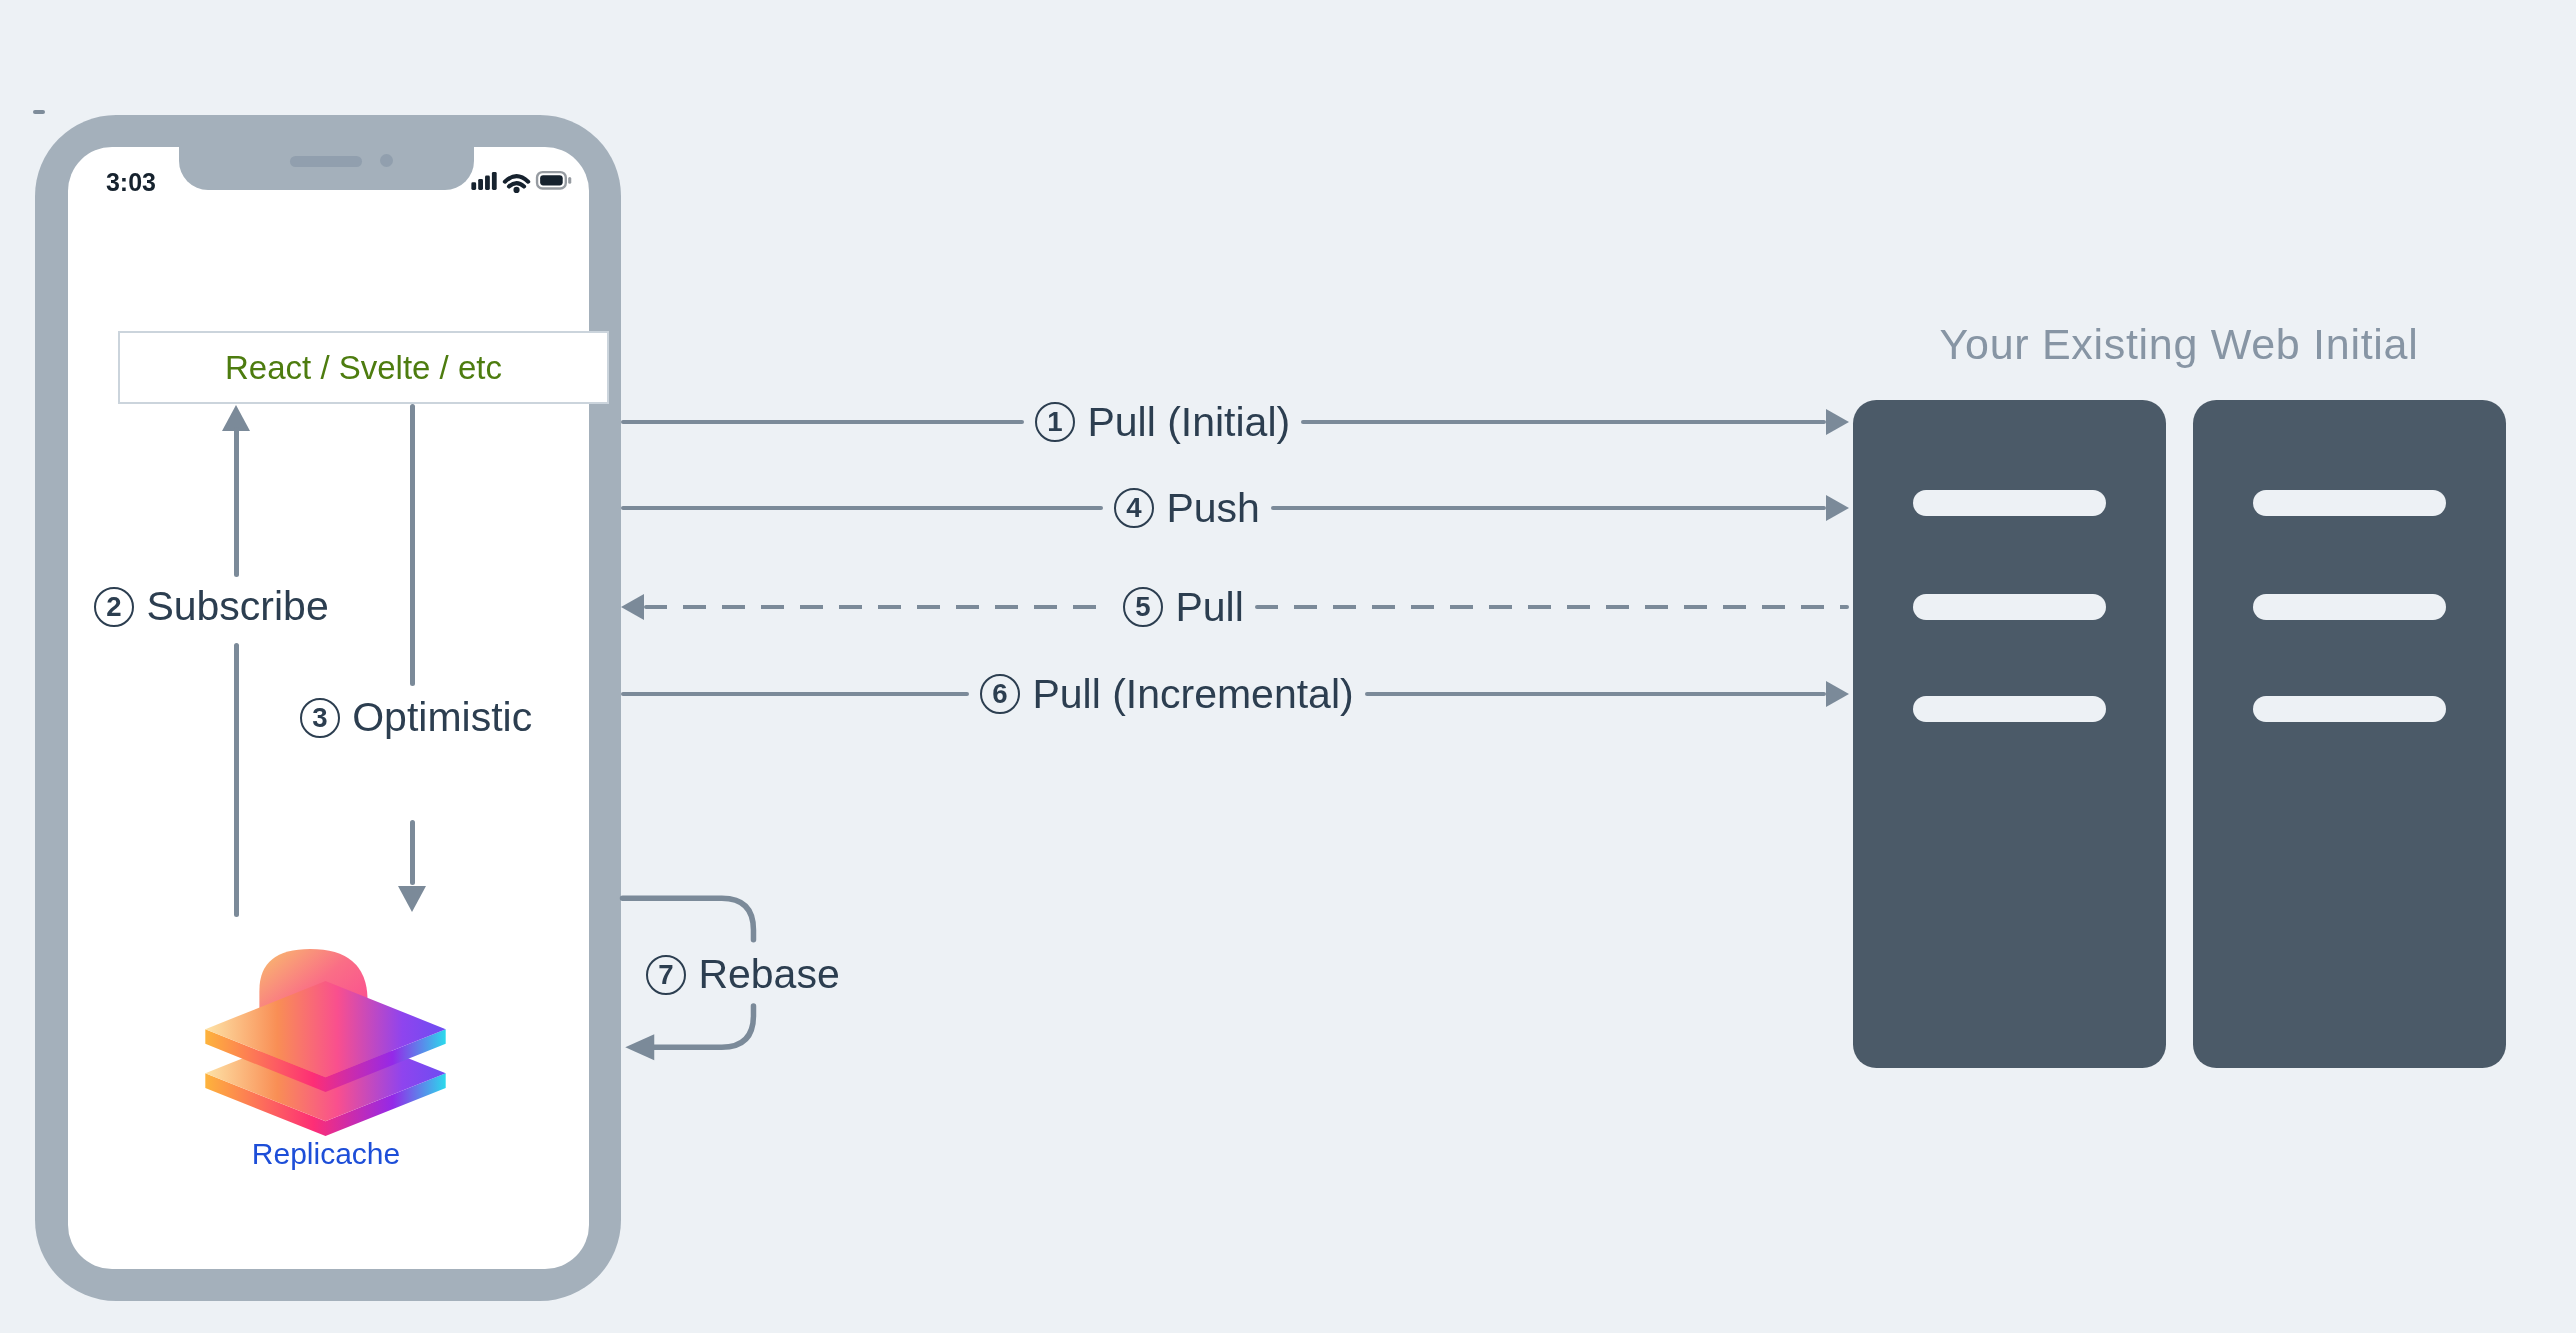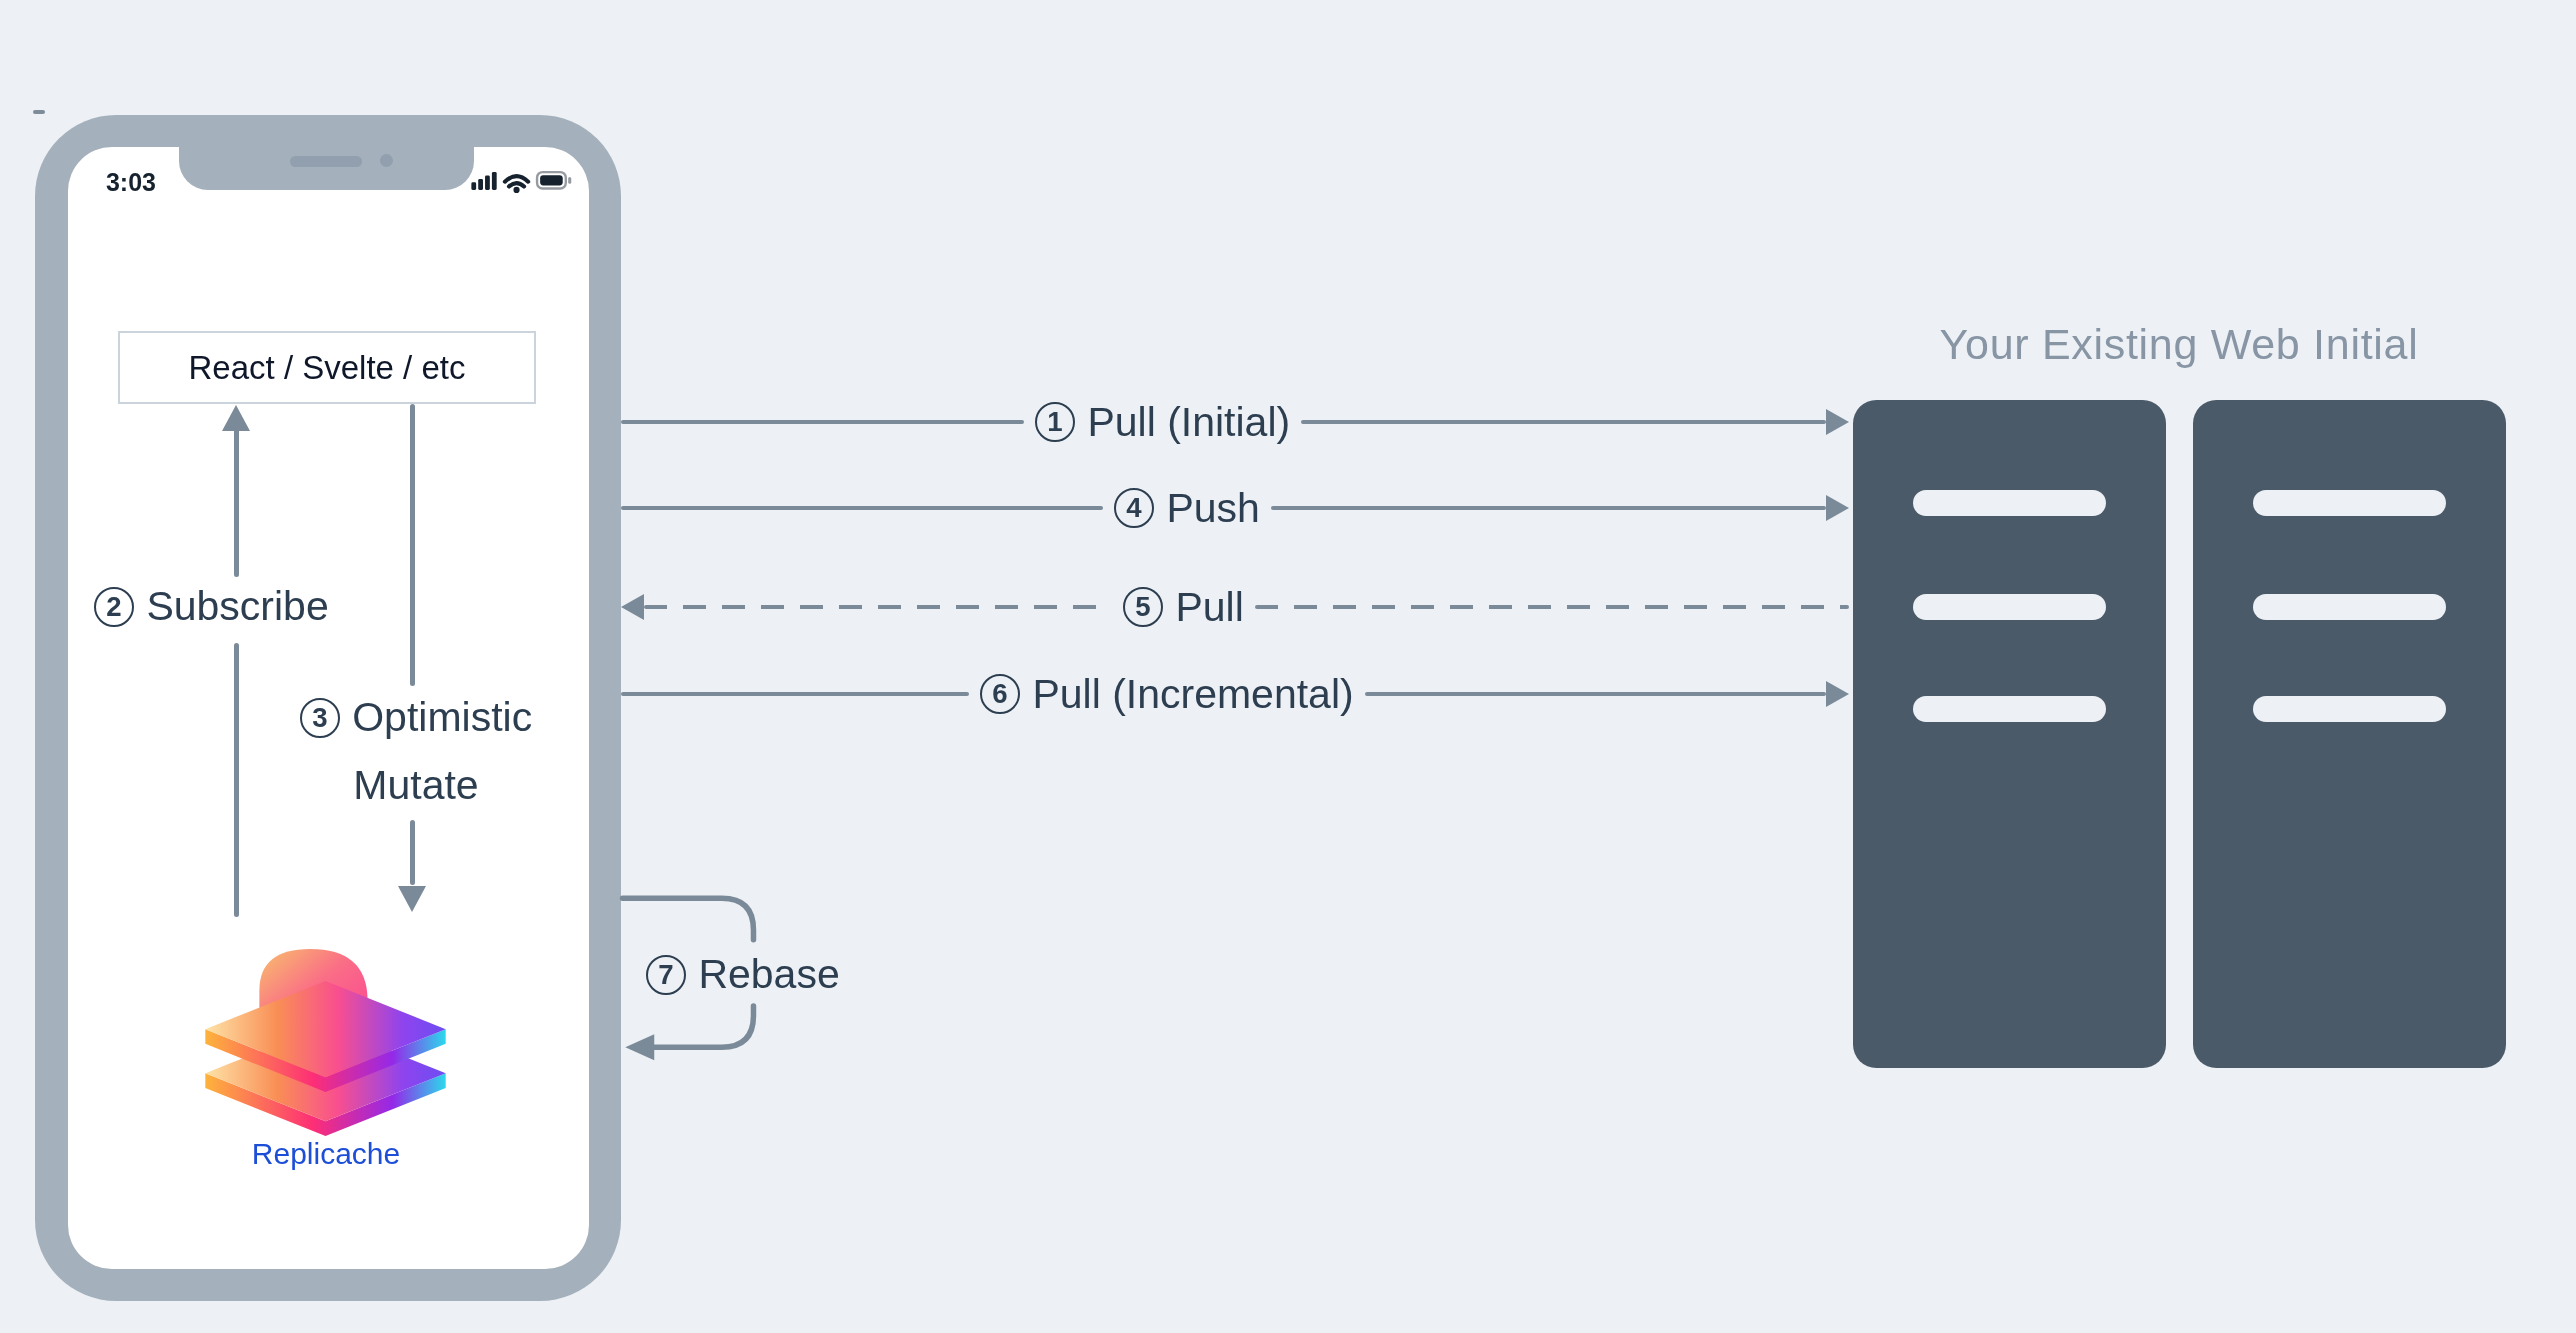--- a/index.html
+++ b/index.html
@@ -16,23 +16,23 @@
   
   .phone-frame{left:35px;top:115px;width:586px;height:1186px;background:#a4b0bb;border-radius:81px;}
   .phone-screen{left:68px;top:147px;width:521px;height:1122px;background:#ffffff;border-radius:44px;}
   .notch{left:179px;top:147px;width:295px;height:43px;background:#a4b0bb;border-radius:0 0 29px 29px;}
   .speaker{left:290px;top:156px;width:72px;height:11px;background:#919fae;border-radius:6.2px;}
   .camera{left:380px;top:154px;width:13px;height:13px;background:#919fae;border-radius:50%;}
   .status-time{left:76px;top:168px;width:110px;text-align:center;font-size:25px;font-weight:bold;color:#16222e;}
   .artifact-dash{left:33px;top:110px;width:12.4px;height:4.1px;background:#7e8c9a;border-radius:2.1px;}
 
   
-  .react-box{left:118px;top:331px;width:418px;height:73px;background:#ffffff;border:2.1px solid #cbd4dc;
+  .react-box{left:118px;top:331px;width:491px;height:73px;background:#ffffff;border:2.1px solid #cbd4dc;
     box-sizing:border-box;display:flex;align-items:center;justify-content:center;
-    font-size:33px;color:#0f172a;}
+    font-size:33px;color:#4d7c0f;}
 
   
   .vline{width:4.8px;background:#7b8a99;border-radius:2.8px;}
   .hline{height:4.8px;background:#7b8a99;border-radius:2.8px;}
   .hline-dashed{height:4.8px;border-radius:2.8px;
     background:repeating-linear-gradient(90deg,#7b8a99 0 23.4px,transparent 23.4px 39px);}
   .arrow-up{width:0;height:0;border-left:14.5px solid transparent;border-right:14.5px solid transparent;
     border-bottom:26px solid #7b8a99;}
   .arrow-down{width:0;height:0;border-left:14.5px solid transparent;border-right:14.5px solid transparent;
     border-top:26px solid #7b8a99;}
@@ -109,21 +109,20 @@
     <span>Subscribe</span>
   </div>
   <div class="abs vline" style="left:234px;top:643px;height:274px;"></div>
 
   <div class="abs vline" style="left:410px;top:404px;height:282px;"></div>
   <div class="abs mutate-block">
     <span class="mutate-line1">
       <span class="cnum">3</span>
       <span>Optimistic</span>
     </span>
-    <div class="mutate-line2">Mutate</div>
   </div>
   <div class="abs vline" style="left:410px;top:820px;height:65px;"></div>
   <div class="abs arrow-down" style="left:398px;top:886px;"></div>
 
   <svg class="abs" style="left:187px;top:929px;" width="277" height="207" viewBox="0 0 402 310">
     <defs>
       <linearGradient id="gtop" x1="0" y1="0" x2="1" y2="0">
         <stop offset="0" stop-color="#fde3a7"></stop>
         <stop offset="0.3" stop-color="#f98e55"></stop>
         <stop offset="0.55" stop-color="#f94f8e"></stop>

